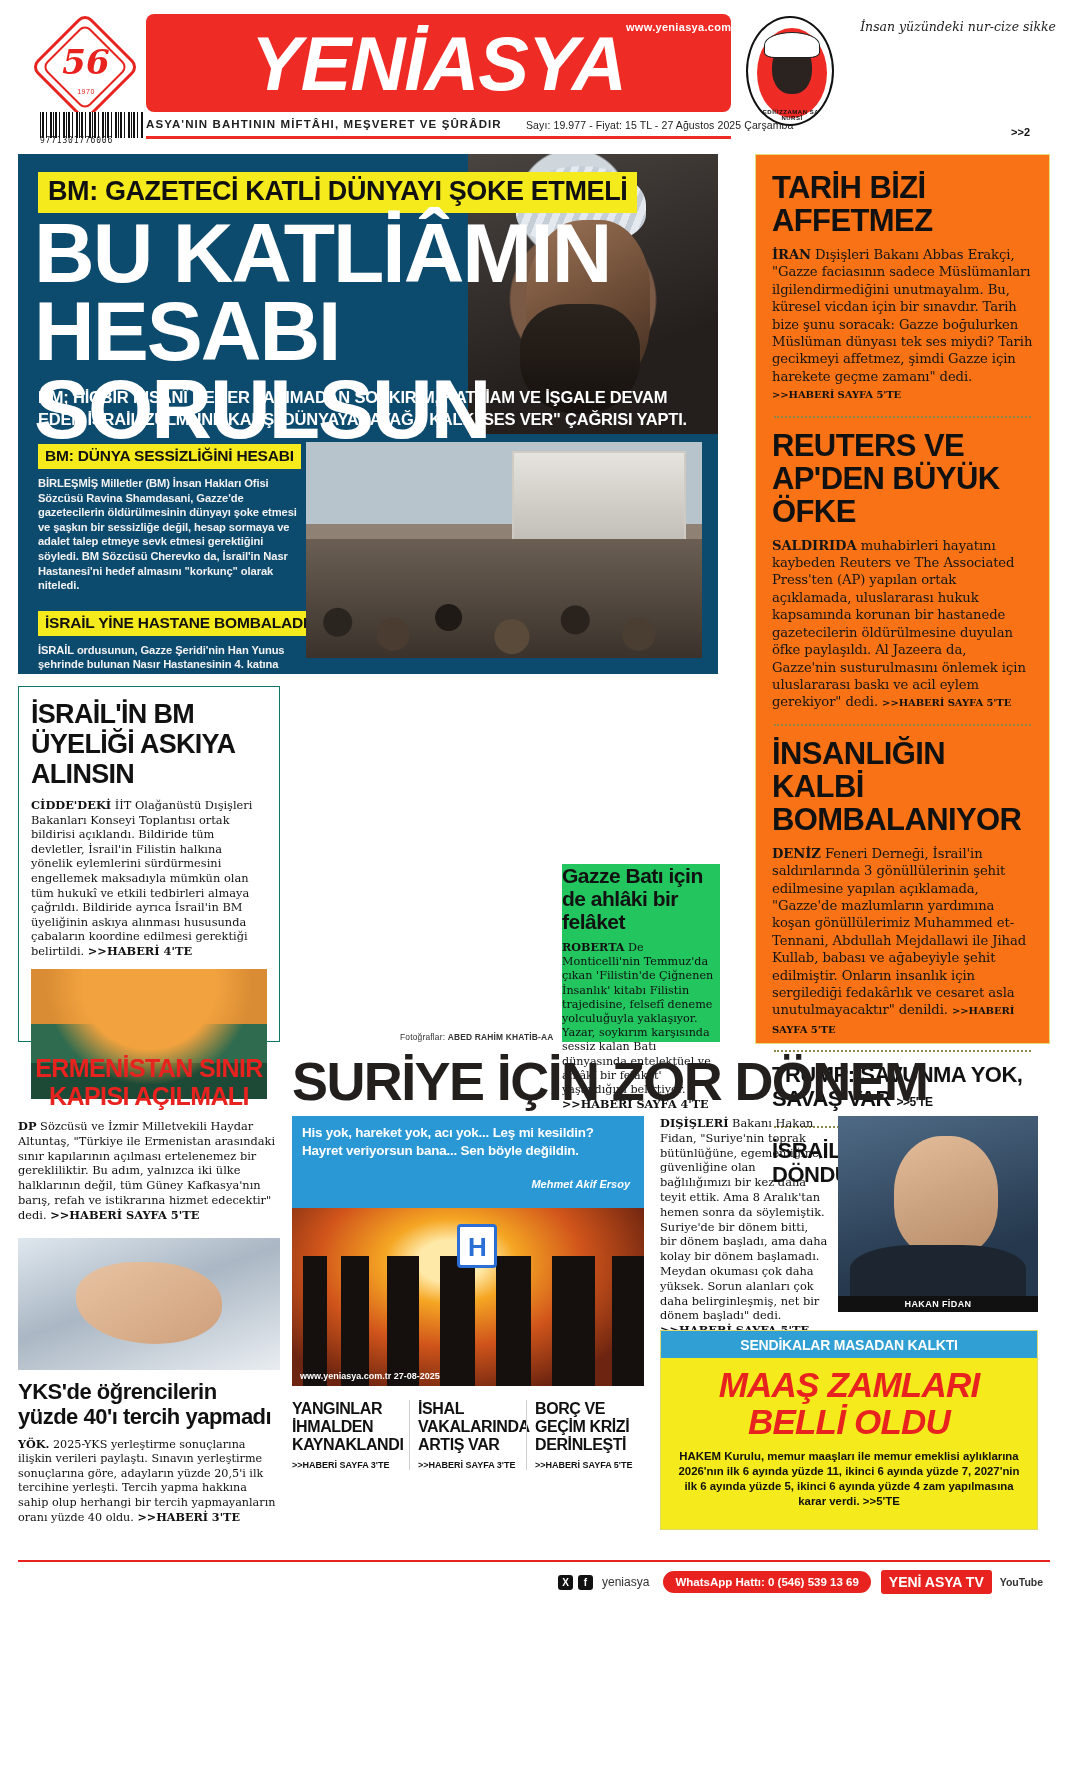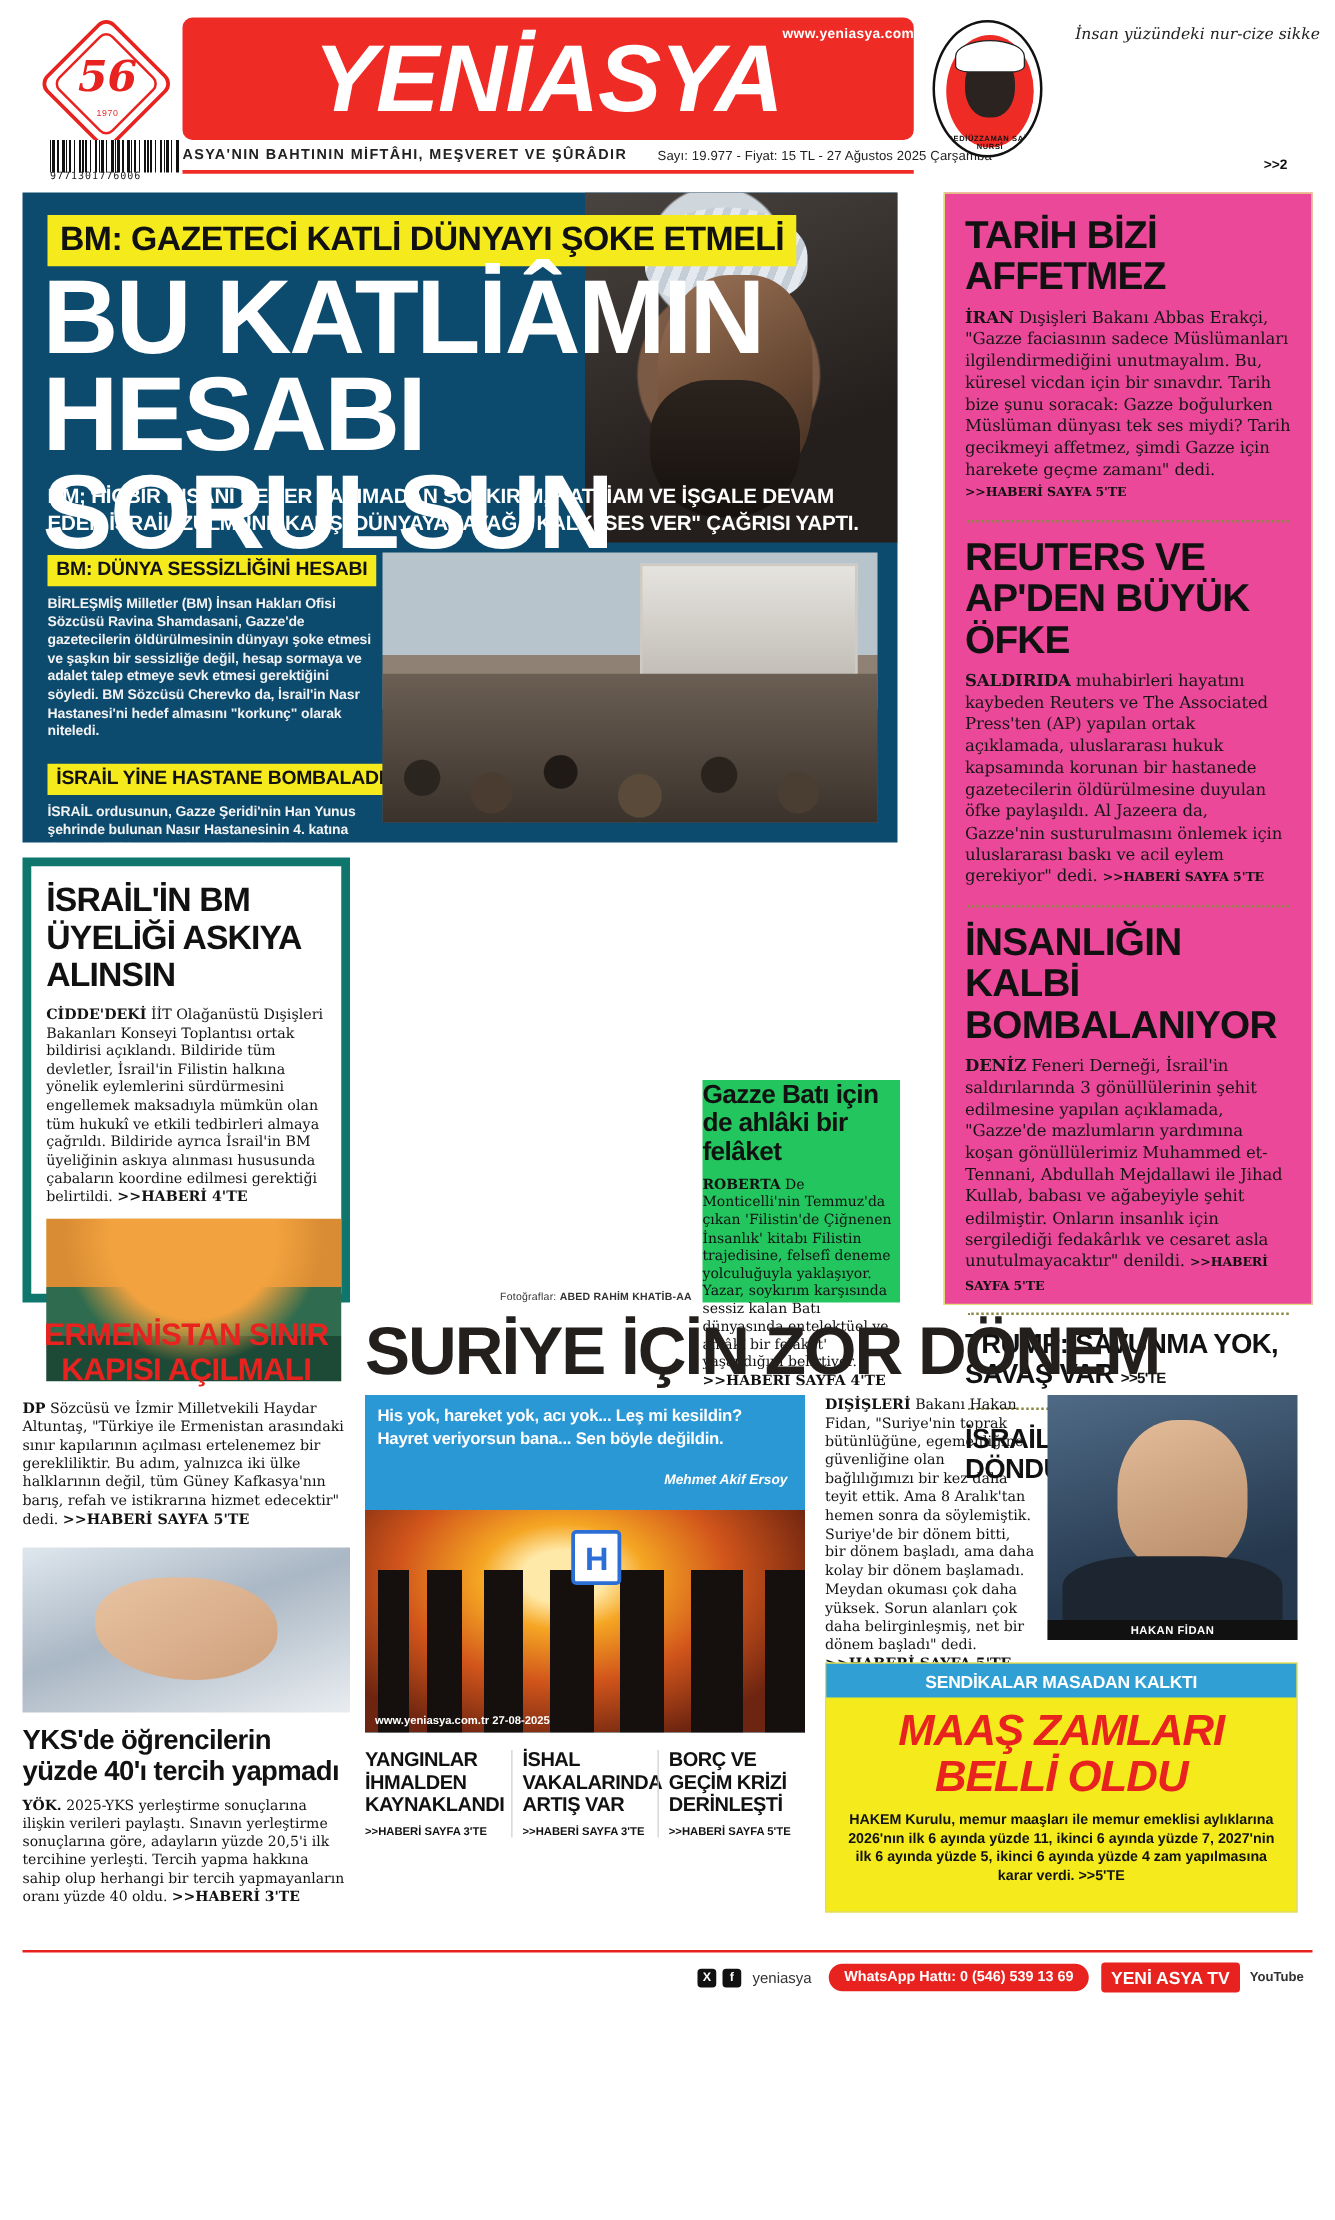--- a/index.html
+++ b/index.html
@@ -175,40 +175,40 @@
   }
   .bldg {
     position: absolute; right: 4%; top: 4%; width: 44%; height: 52%;
     background: linear-gradient(180deg,#e6e4df,#b9b5ad);
     box-shadow: inset 0 0 0 2px #cfcac2;
   }
 
   
   .ycol {
     position: absolute; right: 18px; top: 154px; width: 295px; height: 890px;
-    background: #ec4899; border: 1px solid #e2dc7a; padding: 16px 16px 12px 16px;
+    background: #f97316; border: 1px solid #e2dc7a; padding: 16px 16px 12px 16px;
   }
   .ycol h2 {
     font-size: 31px; font-weight: bold; line-height: 33px;
     letter-spacing: -0.6px; color: #111; margin-bottom: 9px;
   }
   .ycol p {
     font-family: "DejaVu Serif", serif; font-size: 13.2px; line-height: 17.4px;
     color: #151515; letter-spacing: -0.1px;
   }
   .ycol p .lead-word { font-weight: bold; }
   .dots { border-top: 2px dotted #8c8848; margin: 12px 2px 11px 2px; }
   .jump-dark { font-size: 10px; font-weight: bold; color: #111; letter-spacing: -0.1px; }
   .ysmall { font-size: 22px; font-weight: bold; line-height: 24px; letter-spacing: -0.5px; }
   .ysmall .pj { font-size: 12px; }
 
   
   .boxL {
     position: absolute; left: 18px; top: 686px; width: 262px; height: 356px;
-    border: 7px solid #0f766e; background: #fff; padding: 12px;
+    border: 1px solid #0f766e; background: #fff; padding: 12px;
   }
   .boxL h3 {
     font-size: 27px; font-weight: bold; line-height: 30px; letter-spacing: -0.7px;
     color: #111; margin-bottom: 9px;
   }
   .boxL p {
     font-family: "DejaVu Serif", serif; font-size: 11.4px; line-height: 14.6px;
     color: #141414;
   }
   .boxL .photo {

